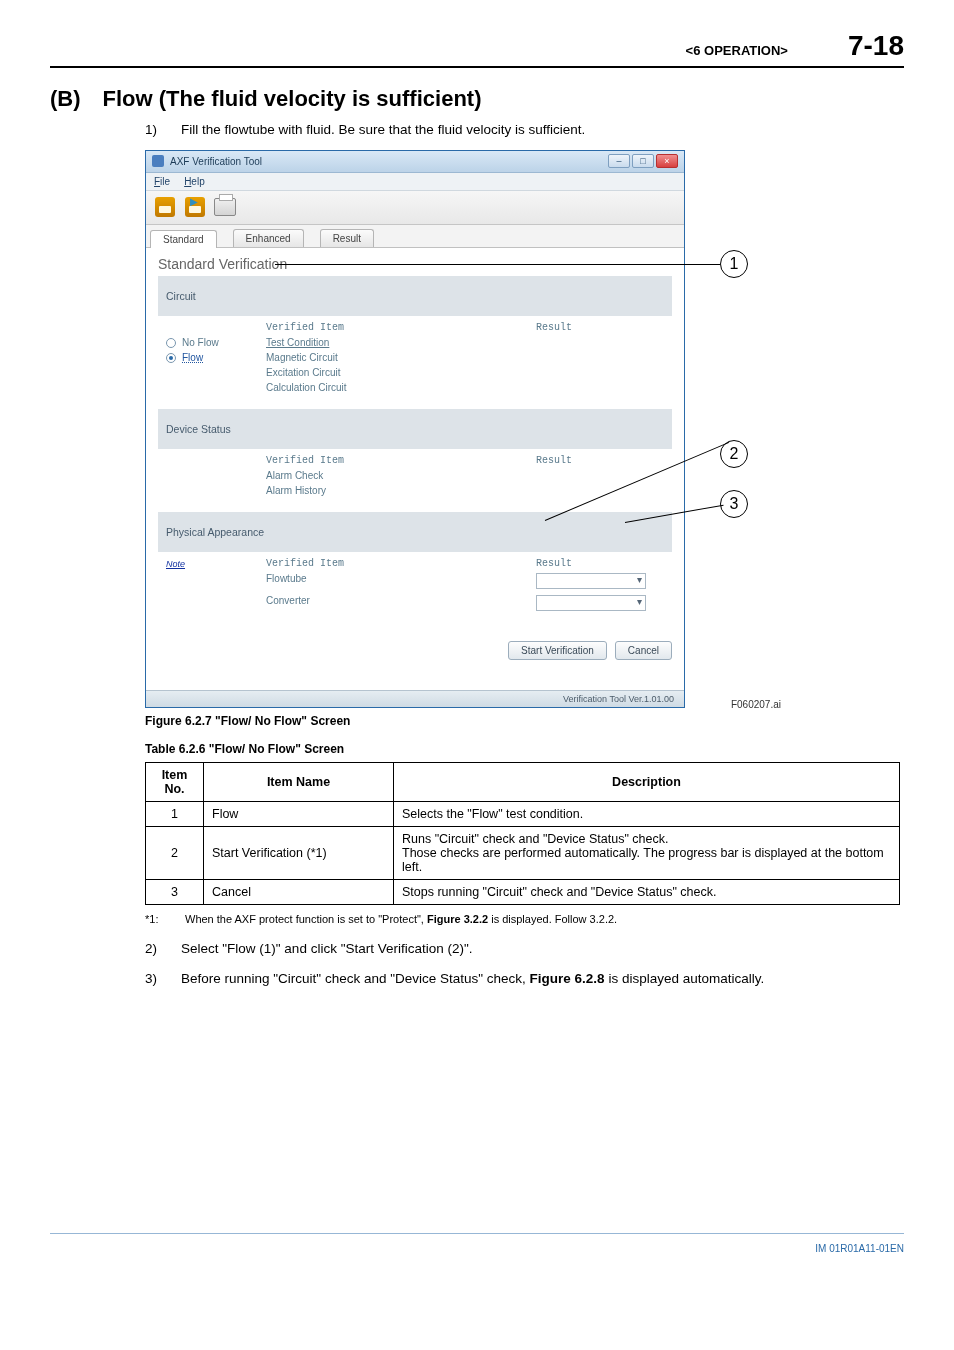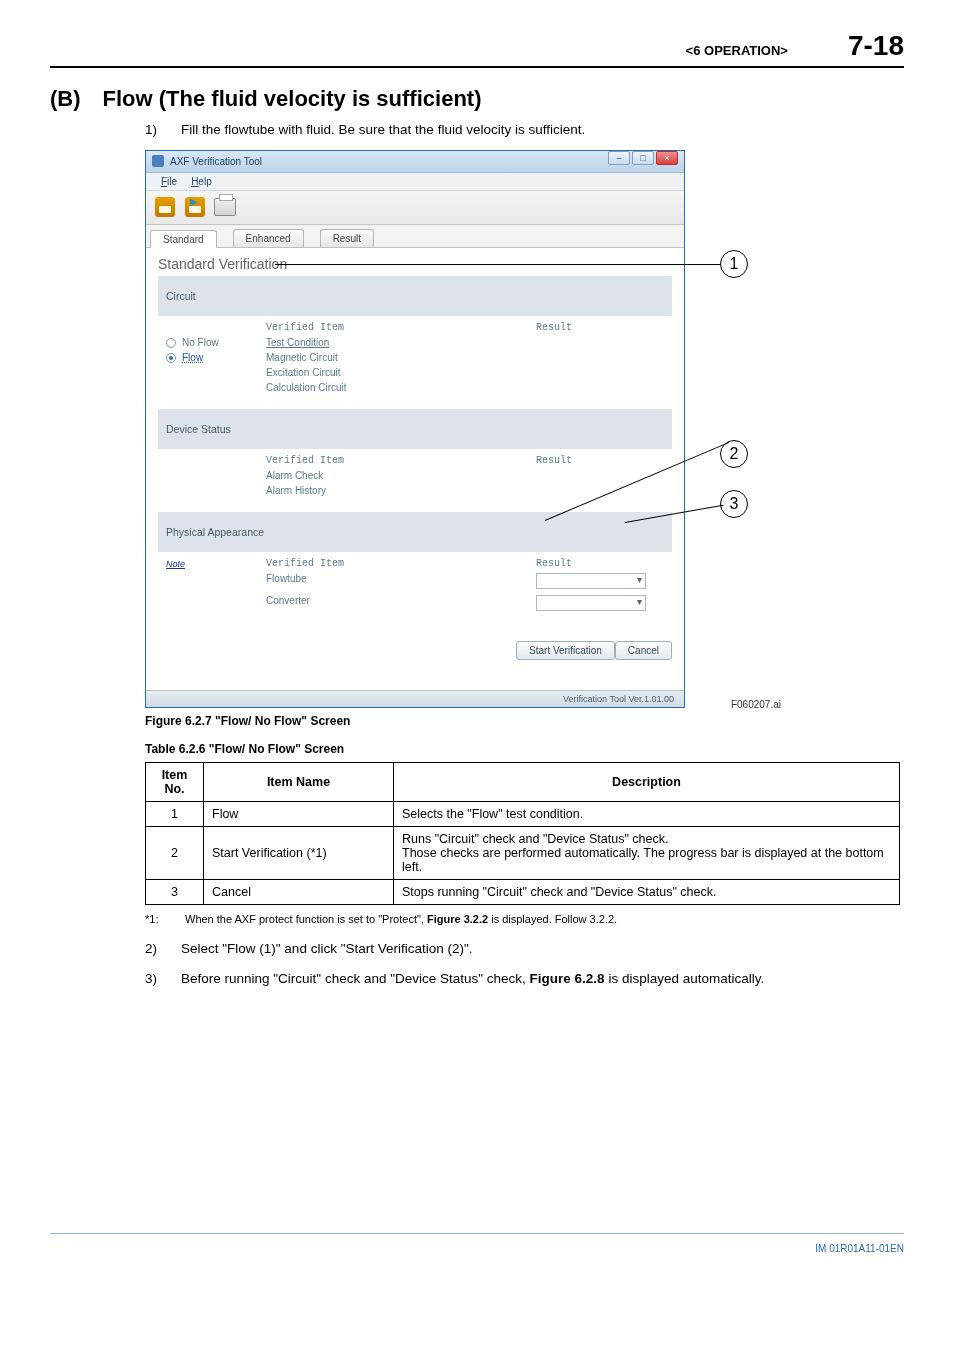--- a/index.html
+++ b/index.html
@@ -69,20 +69,21 @@
     width: 540px;
     border: 1px solid #2a6aa8;
     background: #f2f2f2;
     position: relative;
     font-size: 10px;
   }
   .titlebar {
     height: 22px;
     background: linear-gradient(#d9e8f6, #bcd3e8);
     display: flex;
+    align-items: center;
     justify-content: space-between;
     padding: 0 6px;
     border-bottom: 1px solid #9cb8d2;
   }
   .title-left { display: flex; align-items: center; gap: 6px; }
   .title-icon {
     width: 12px; height: 12px;
     background: #4a7ebf; border-radius: 2px;
   }
   .title-text { color: #1b3a56; font-size: 10px; }
@@ -95,21 +96,21 @@
     font-size: 9px; text-align: center; line-height: 12px;
     color: #244a6e;
   }
   .win-btn.close { background: linear-gradient(#f09090, #d84040); color: #fff; border-color: #b83030; }
 
   .menubar {
     height: 18px;
     display: flex;
     align-items: center;
     gap: 14px;
-    padding: 0 15px;
+    padding: 0 8px;
     background: #eef2f5;
     border-bottom: 1px solid #d0d8df;
   }
   .menubar span { color: #23456a; font-size: 10px; }
   .menubar span u { text-decoration: underline; }
 
   .toolbar {
     height: 34px;
     display: flex; align-items: center; gap: 4px;
     padding: 0 6px;
@@ -206,21 +207,21 @@
     background: #fff;
     position: relative;
   }
   .combo::after {
     content: "▾"; position: absolute; right: 3px; top: 0;
     color: #556677; font-size: 10px;
   }
   .note-link { color: #1030a0; text-decoration: underline; font-style: italic; font-size: 9px; }
 
   .btnrow {
-    display: flex; justify-content: flex-end; 
+    display: flex; justify-content: flex-end; gap: 8px;
     padding: 8px 12px 30px 12px;
     background: #fff;
   }
   .winbutton {
     padding: 3px 12px;
     border: 1px solid #9cadbc;
     background: linear-gradient(#fdfdfd, #e2e8ed);
     border-radius: 3px;
     color: #3a4a58; font-size: 10px;
   }

